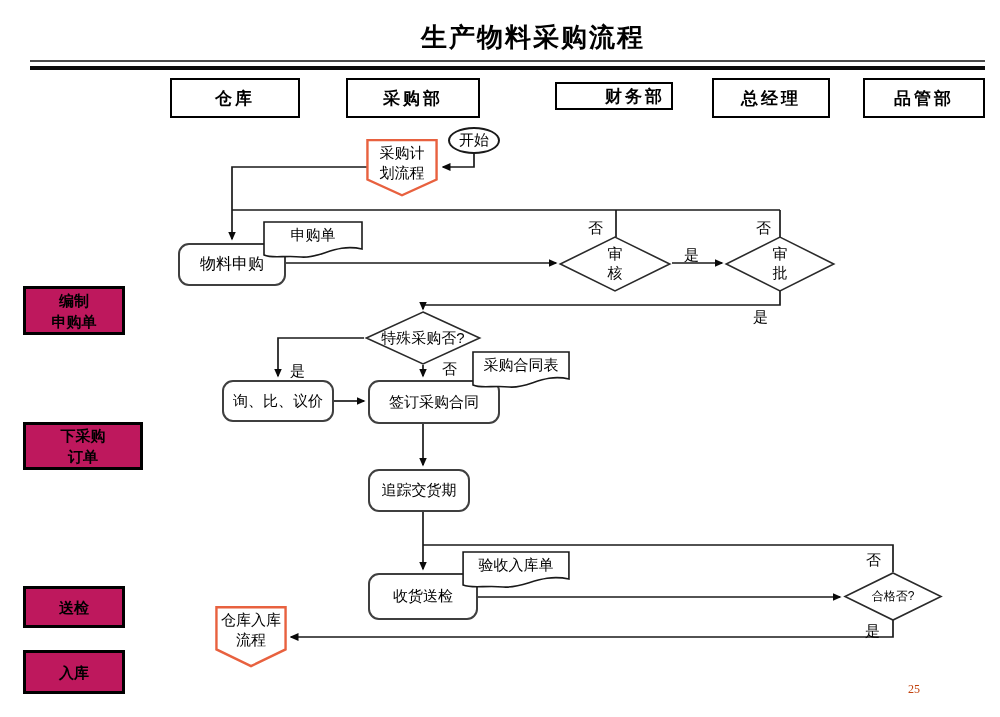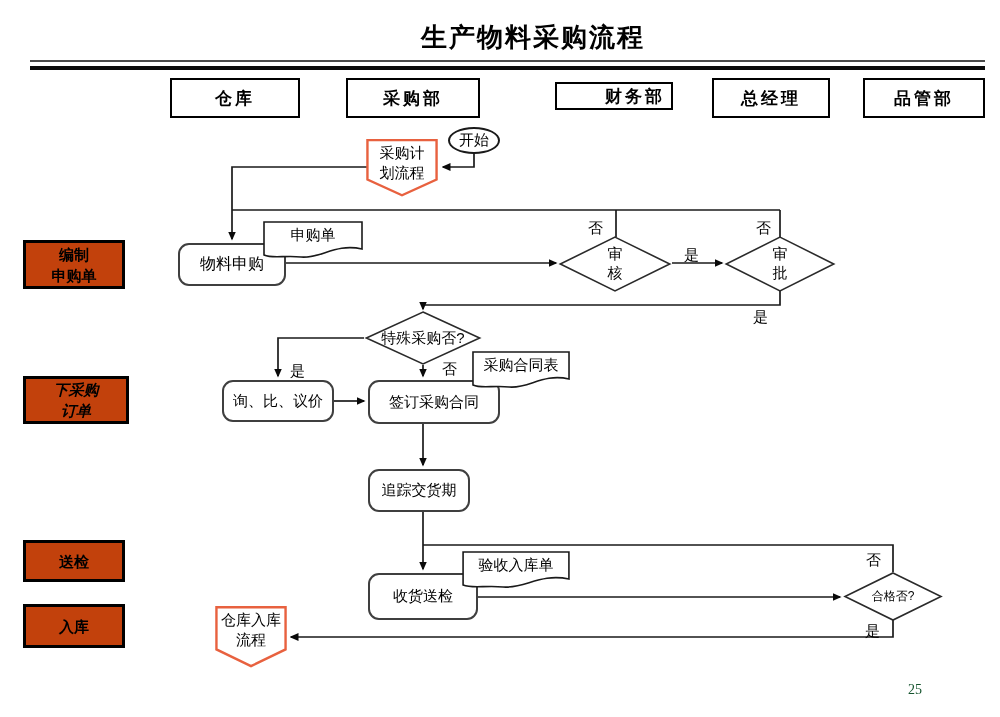--- a/index.html
+++ b/index.html
@@ -11,41 +11,41 @@
   #title{
     left:66px;top:20px;width:934px;text-align:center;
     font-size:26px;font-weight:bold;letter-spacing:2px;
   }
   #rule{left:30px;top:60px;width:955px;height:4px;border-top:2px solid #4a4a4a;border-bottom:4px solid #0a0a0a;}
   .hdr{
     background:#fff;border:2px solid #000;display:flex;align-items:center;justify-content:center;
     font-size:17px;font-weight:bold;letter-spacing:3px;box-sizing:border-box;z-index:2;
   }
   .lbl{
-    background:#c2410c;border:3px solid #000;display:flex;align-items:center;justify-content:center;
-    font-size:15px;font-weight:bold;text-align:center;white-space:pre-line;line-height:1.4;box-sizing:border-box;z-index:2;
+    background:#be185d;border:3px solid #000;display:flex;align-items:center;justify-content:center;
+    font-size:15px;font-weight:bold;text-align:center;white-space:pre-line;line-height:1.4;box-sizing:border-box;z-index:2;margin-top:46px;
   }
   .proc{
     background:#fff;border:2px solid #3f3f3f;border-radius:11px;display:flex;align-items:center;justify-content:center;
     font-size:16px;text-align:center;box-sizing:border-box;z-index:2;
   }
   .ellipse{
     background:#fff;border:2px solid #1a1a1a;border-radius:50%;display:flex;align-items:center;justify-content:center;
     font-size:15px;box-sizing:border-box;z-index:2;
   }
   .shape-wrap{z-index:3;}
   .shape-wrap svg{position:absolute;left:0;top:0;width:100%;height:100%;}
   .shape-text{
     position:absolute;left:0;top:0;width:100%;height:100%;display:flex;align-items:center;justify-content:center;
     font-size:16px;text-align:center;white-space:pre-line;line-height:1.25;
   }
   .doc-text{align-items:flex-start;padding-top:5px;font-size:15px;}
   .pent-text{align-items:flex-start;padding-top:4px;font-size:15px;line-height:1.35;}
   .elabel{font-size:15px;z-index:4;line-height:1;}
-  #pagenum{left:908px;top:682px;font-size:14px;color:#14532d;font-family:"Liberation Serif","DejaVu Serif",serif;}
+  #pagenum{left:908px;top:682px;font-size:12px;color:#c2410c;font-family:"Liberation Serif","DejaVu Serif",serif;}
   #wires{left:0;top:0;z-index:1;}
 </style>
 </head>
 <body>
 
 <div id="canvas">
 
   <div class="abs" id="title">生产物料采购流程</div>
   <div class="abs" id="rule"></div>
 
@@ -86,21 +86,21 @@
     </div>
   <div class="abs hdr" style="left:712px;top:78px;width:118px;height:40px;">
       <span>总经理</span>
     </div>
   <div class="abs hdr" style="left:863px;top:78px;width:122px;height:40px;">
       <span>品管部</span>
     </div>
 
   <div class="abs lbl" style="left:23px;top:240px;width:102px;height:49px;">编制
 申购单</div>
-  <div class="abs lbl" style="left:23px;top:376px;width:106px;height:48px;font-style:italic;">下采购
+  <div class="abs lbl" style="left:23px;top:376px;width:120px;height:48px;">下采购
 订单</div>
   <div class="abs lbl" style="left:23px;top:540px;width:102px;height:42px;">送检</div>
   <div class="abs lbl" style="left:23px;top:604px;width:102px;height:44px;">入库</div>
 
   <div class="abs ellipse" style="left:448px;top:127px;width:52px;height:27px;">
       <span>开始</span>
     </div>
 
   <div class="abs shape-wrap" style="left:366px;top:139px;width:72px;height:58px;">
     <svg viewBox="0 0 100 100" preserveAspectRatio="none">

